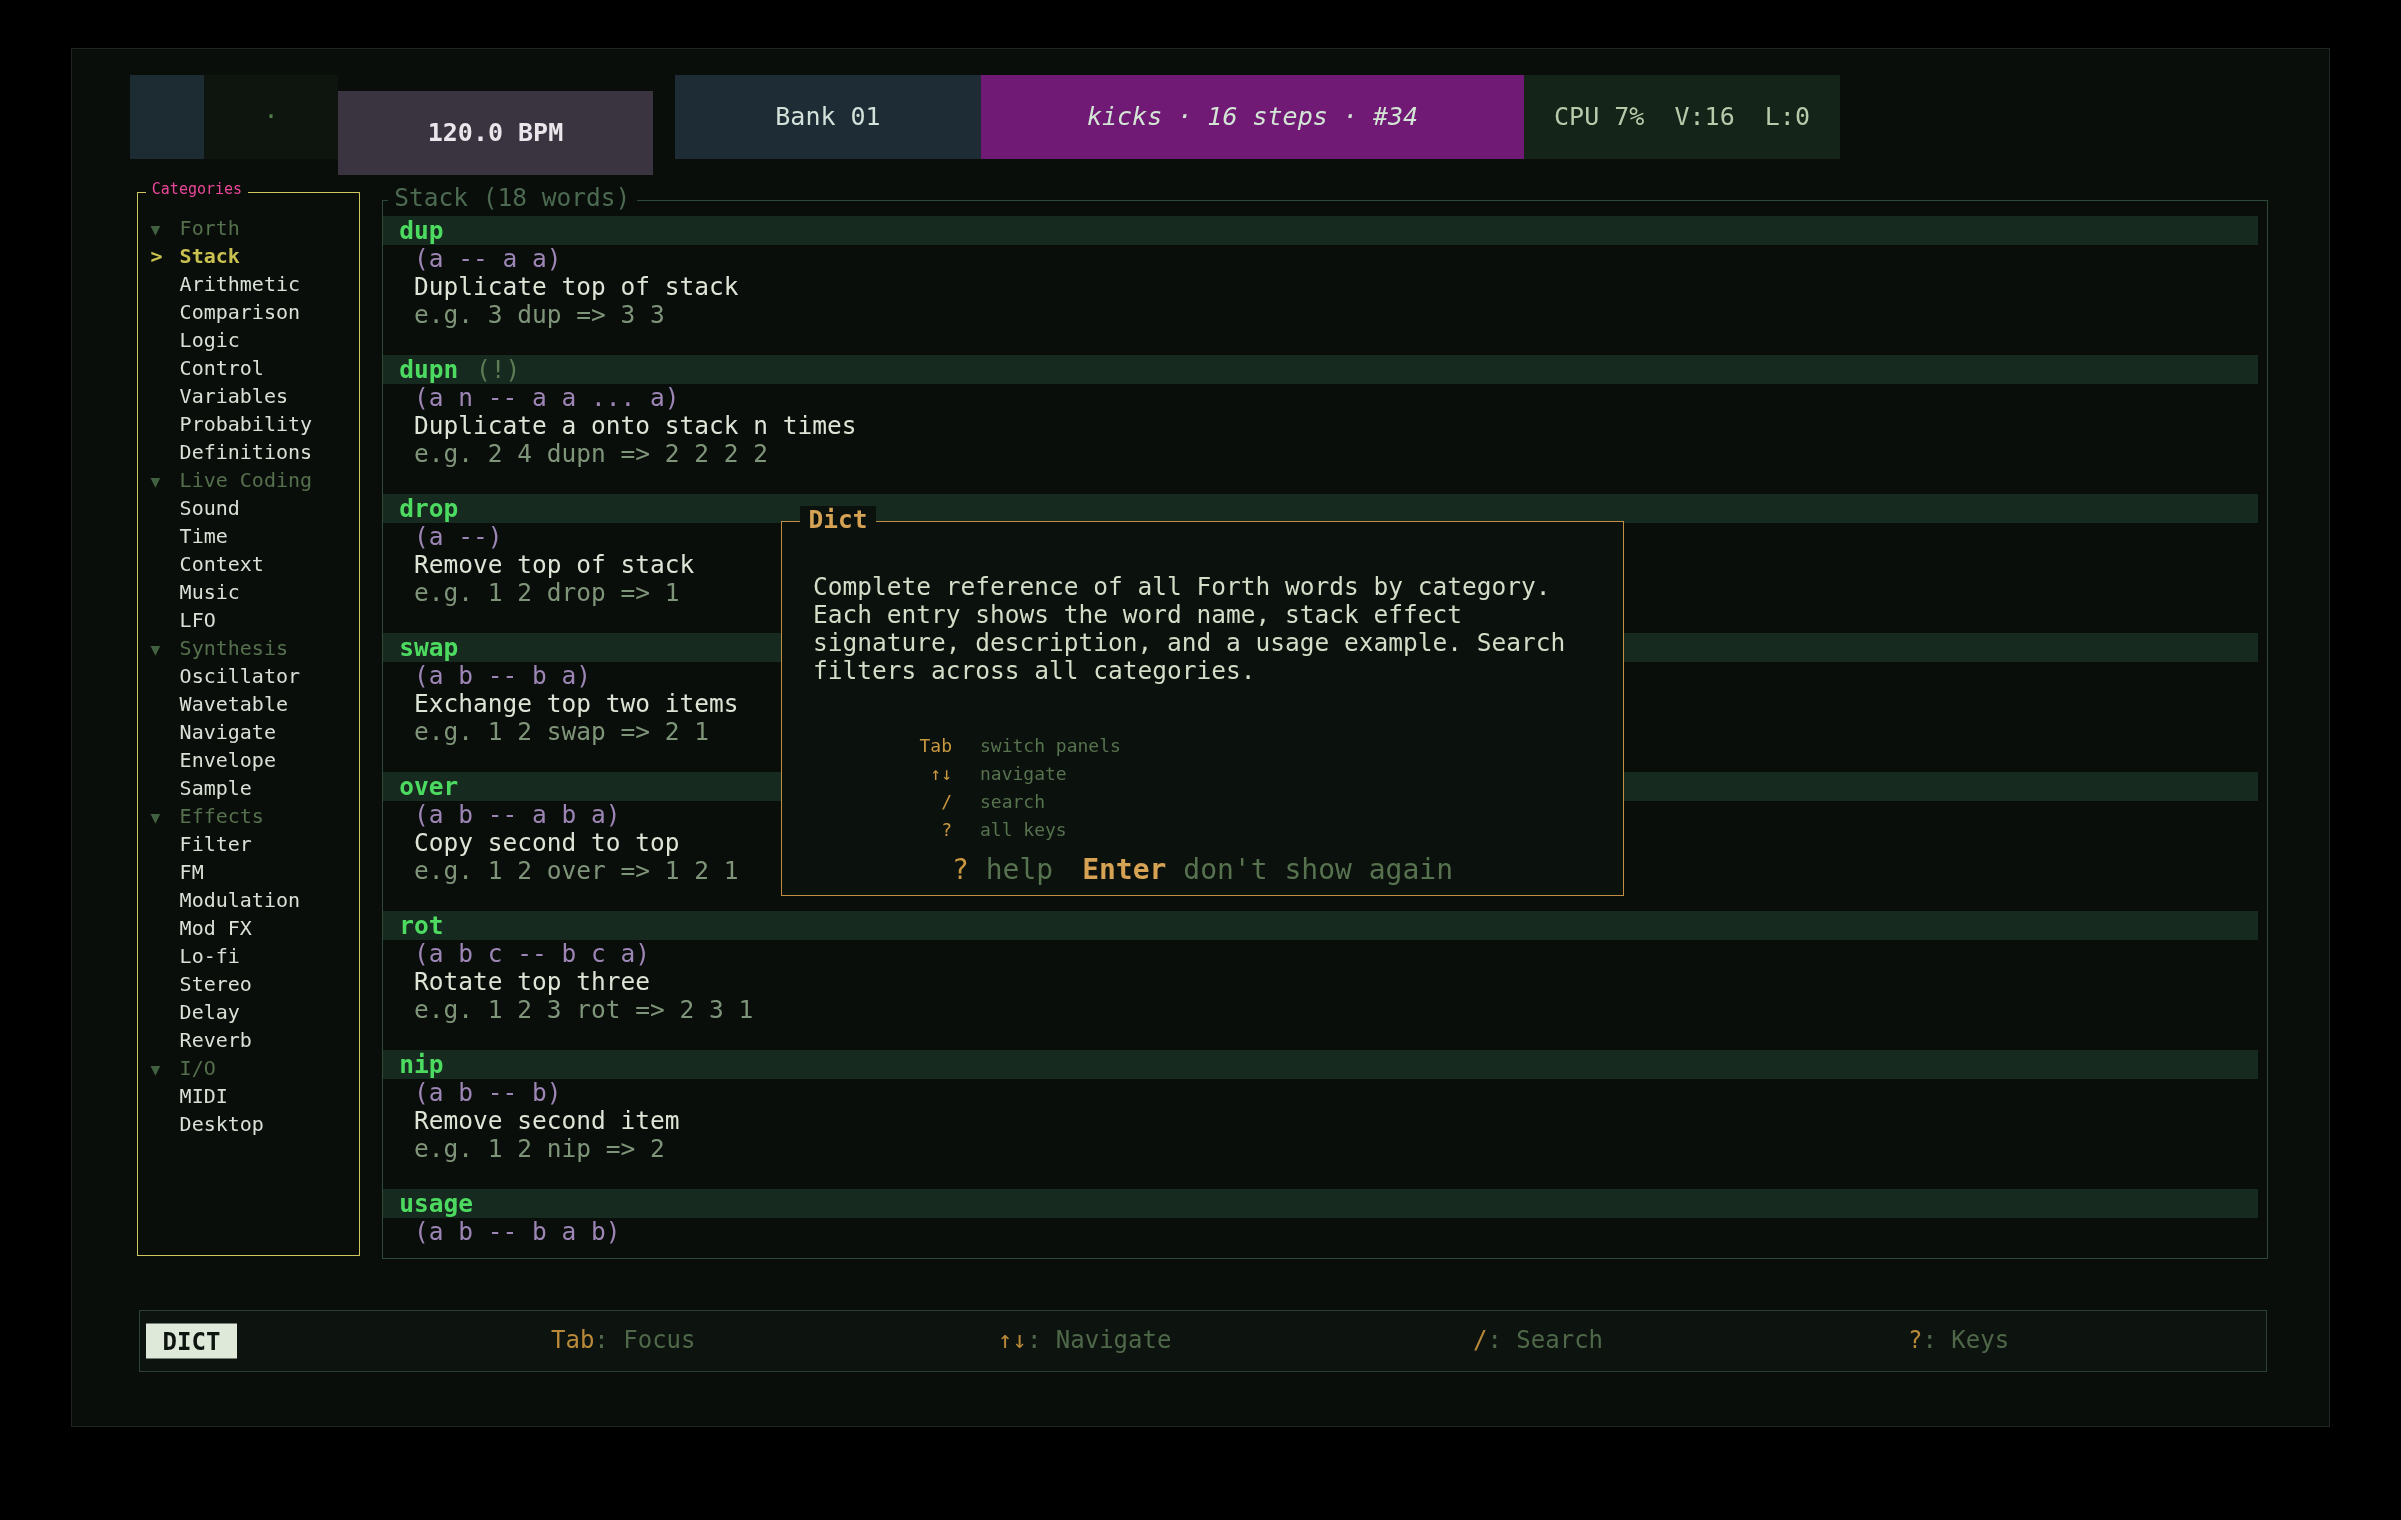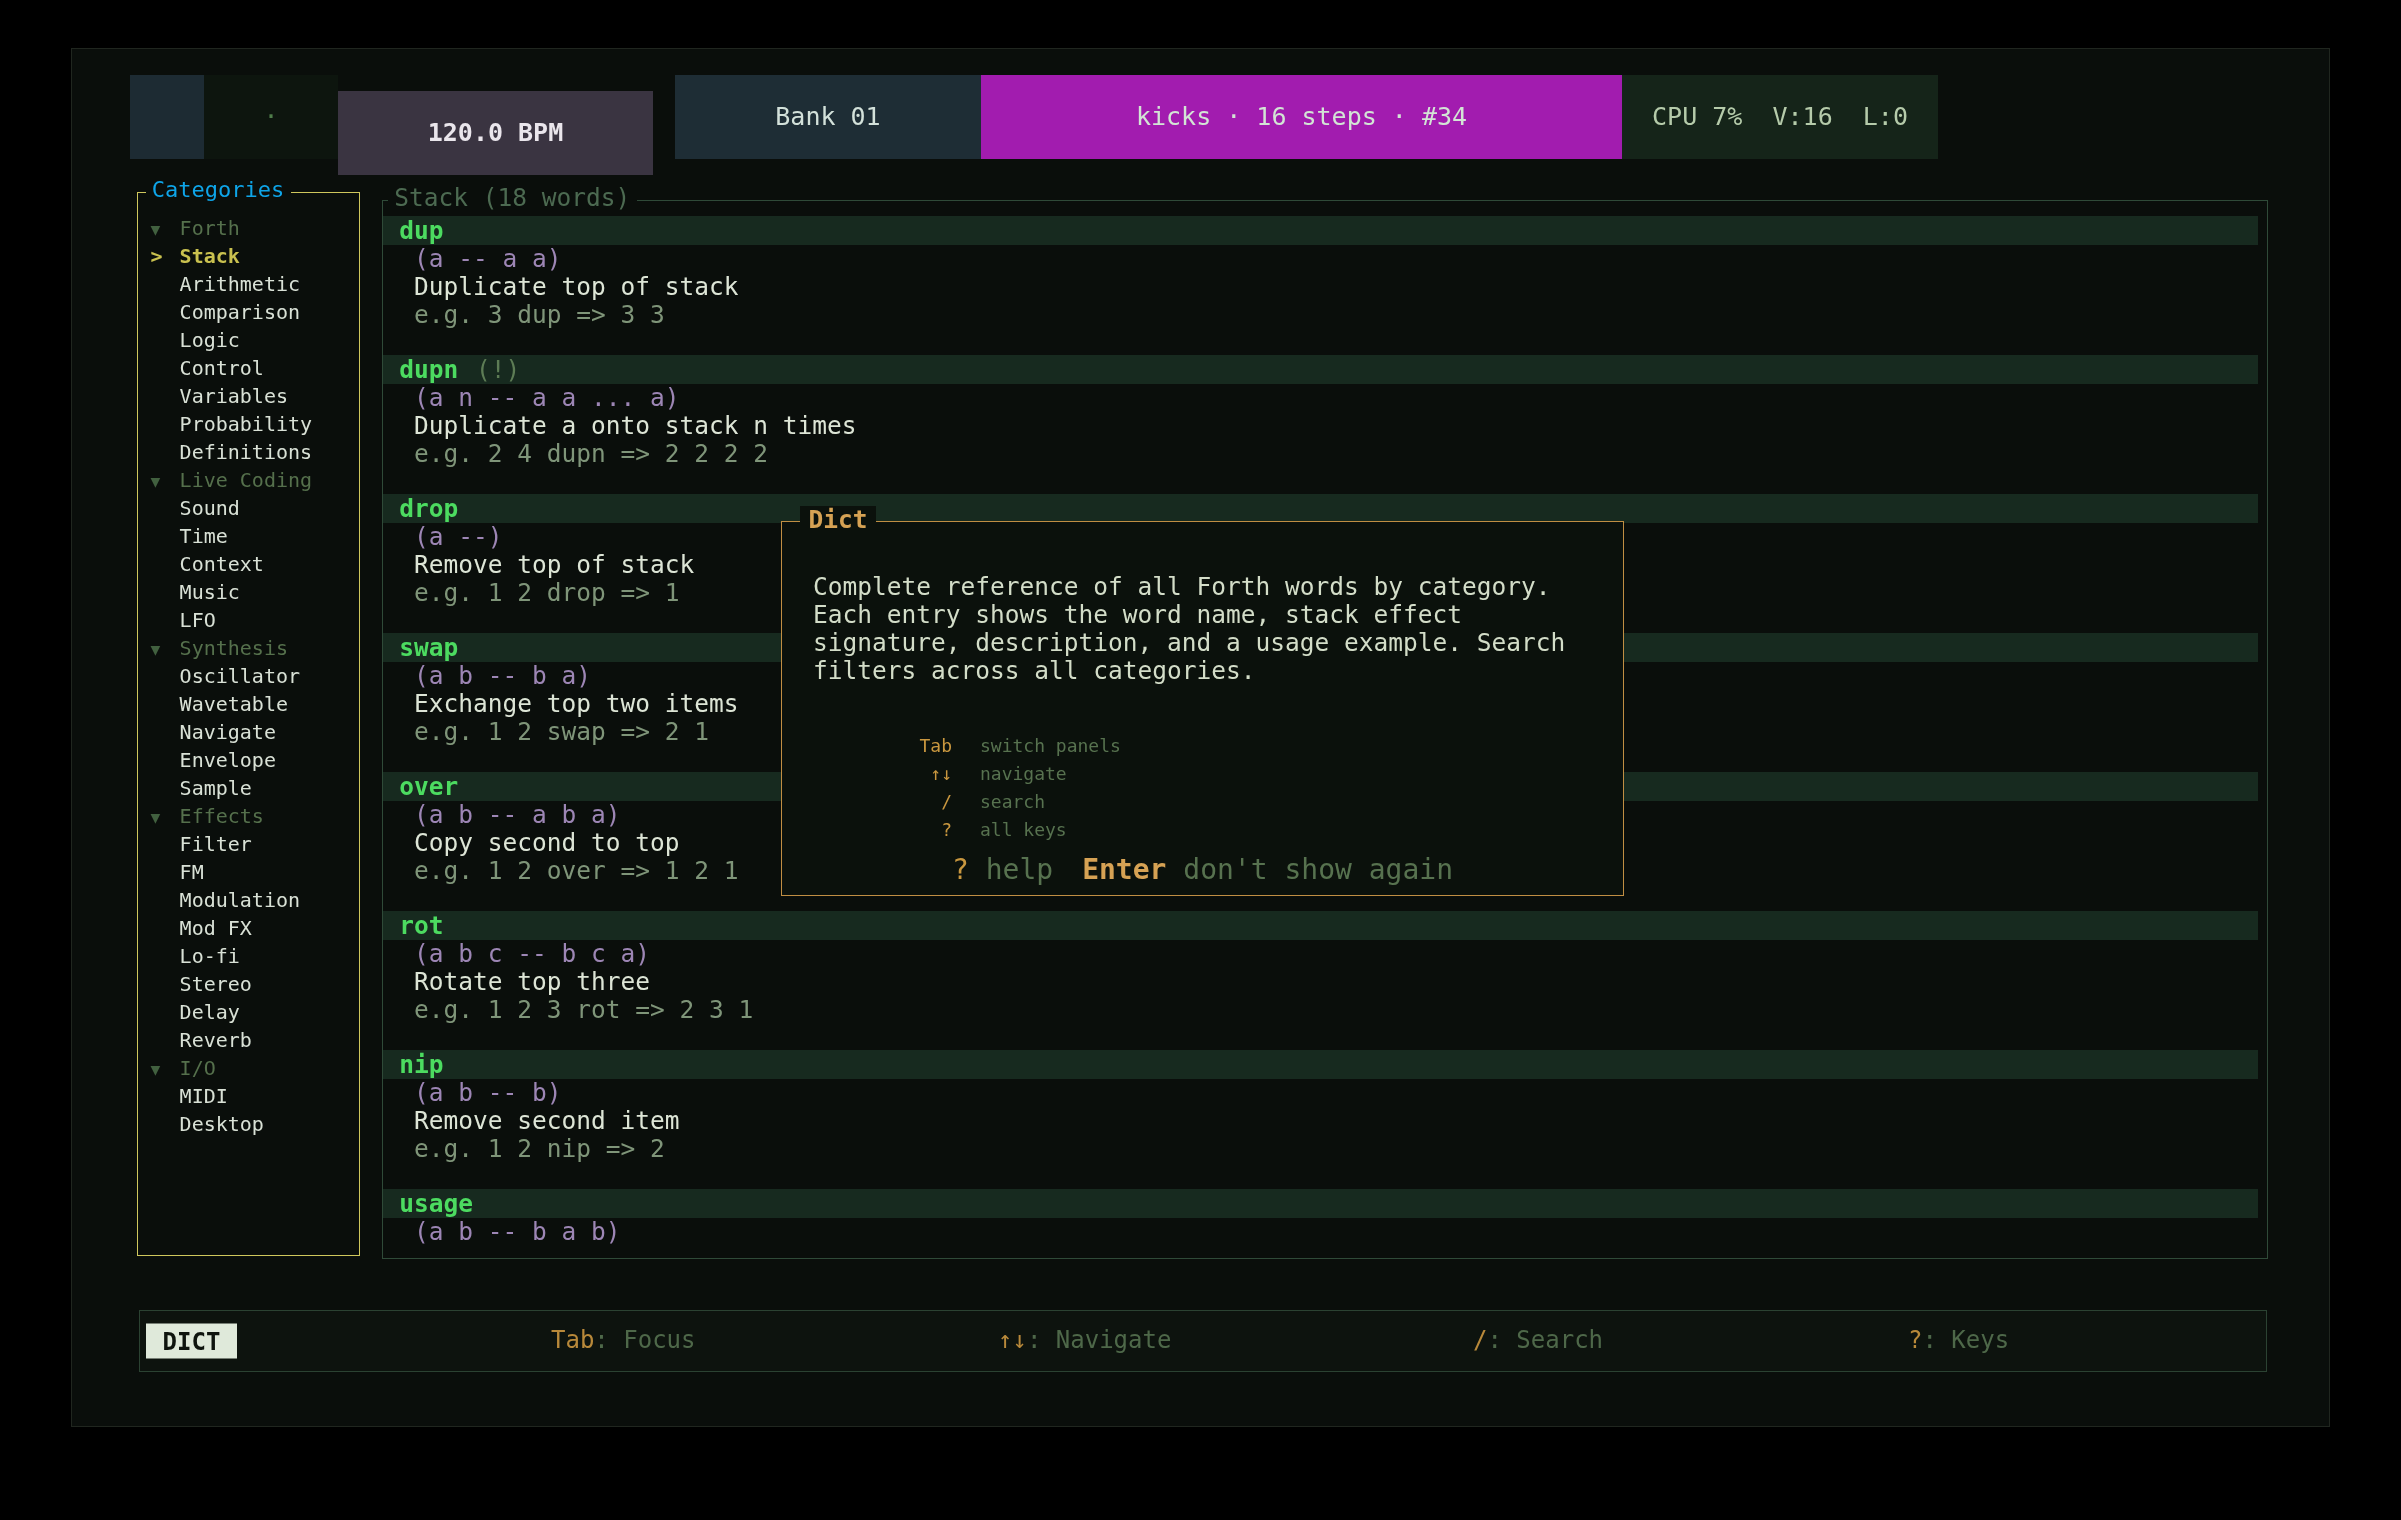--- a/index.html
+++ b/index.html
@@ -12,28 +12,28 @@
   
   .top-bar{position:absolute;left:58px;top:26px;width:2138px;height:84px;display:flex;}
   .cell{height:84px;line-height:84px;font-size:25px;text-align:center;white-space:pre;overflow:hidden;}
   .cell-mode{width:74px;background:#1d2b33;}
   .cell-transport{width:330px;background:#2b5126;color:#dbe8d3;}
   .cell-transport .play{font-size:20px;margin-right:11.3px;}
   .cell-beat{width:134px;background:#0d150e;color:#4f7d4a;}
   .cell-bpm{width:315px;background:#3a3441;color:#eae6ec;font-weight:bold;margin-top:16px;}
   .cell-gap{width:22px;background:transparent;}
   .cell-bank{width:306px;background:#1e2d35;color:#d3e1da;}
-  .cell-pattern{width:641px;background:#a21caf;color:#d3e5d5;}
+  .cell-pattern{width:543px;background:#701a75;color:#d3e5d5;font-style:italic;}
   .cell-stats{width:316px;background:#152419;color:#b5cbaa;}
 
   
   .panel-title{position:absolute;top:-16.3px;left:7.5px;background:#0a0e0b;padding:0 6.3px;line-height:25px;}
   .sidebar{position:absolute;left:65px;top:143px;width:223px;height:1064px;
            border:1.3px solid #cfc75c;}
-  .sidebar .panel-title{color:#0ea5e9;font-size:22px;}
+  .sidebar .panel-title{color:#ec4899;font-size:15px;}
   .cat-list{position:absolute;left:0;top:0;right:0;bottom:0;overflow:hidden;padding-top:21.4px;}
   .cat-row{height:28px;line-height:28px;font-size:20px;white-space:pre;padding-left:12.6px;}
   .cat-glyph{display:inline-block;width:29px;}
   .cat-row.group{color:#55704c;}
   .cat-row.group .cat-glyph{color:#41603f;font-size:16.3px;}
   .cat-row.item{color:#d9e1d6;}
   .cat-row.selected{color:#c9c14f;font-weight:bold;}
 
   .main-panel{position:absolute;left:310px;top:151px;width:1886px;height:1059px;
               border:1.3px solid #2f4a38;}

